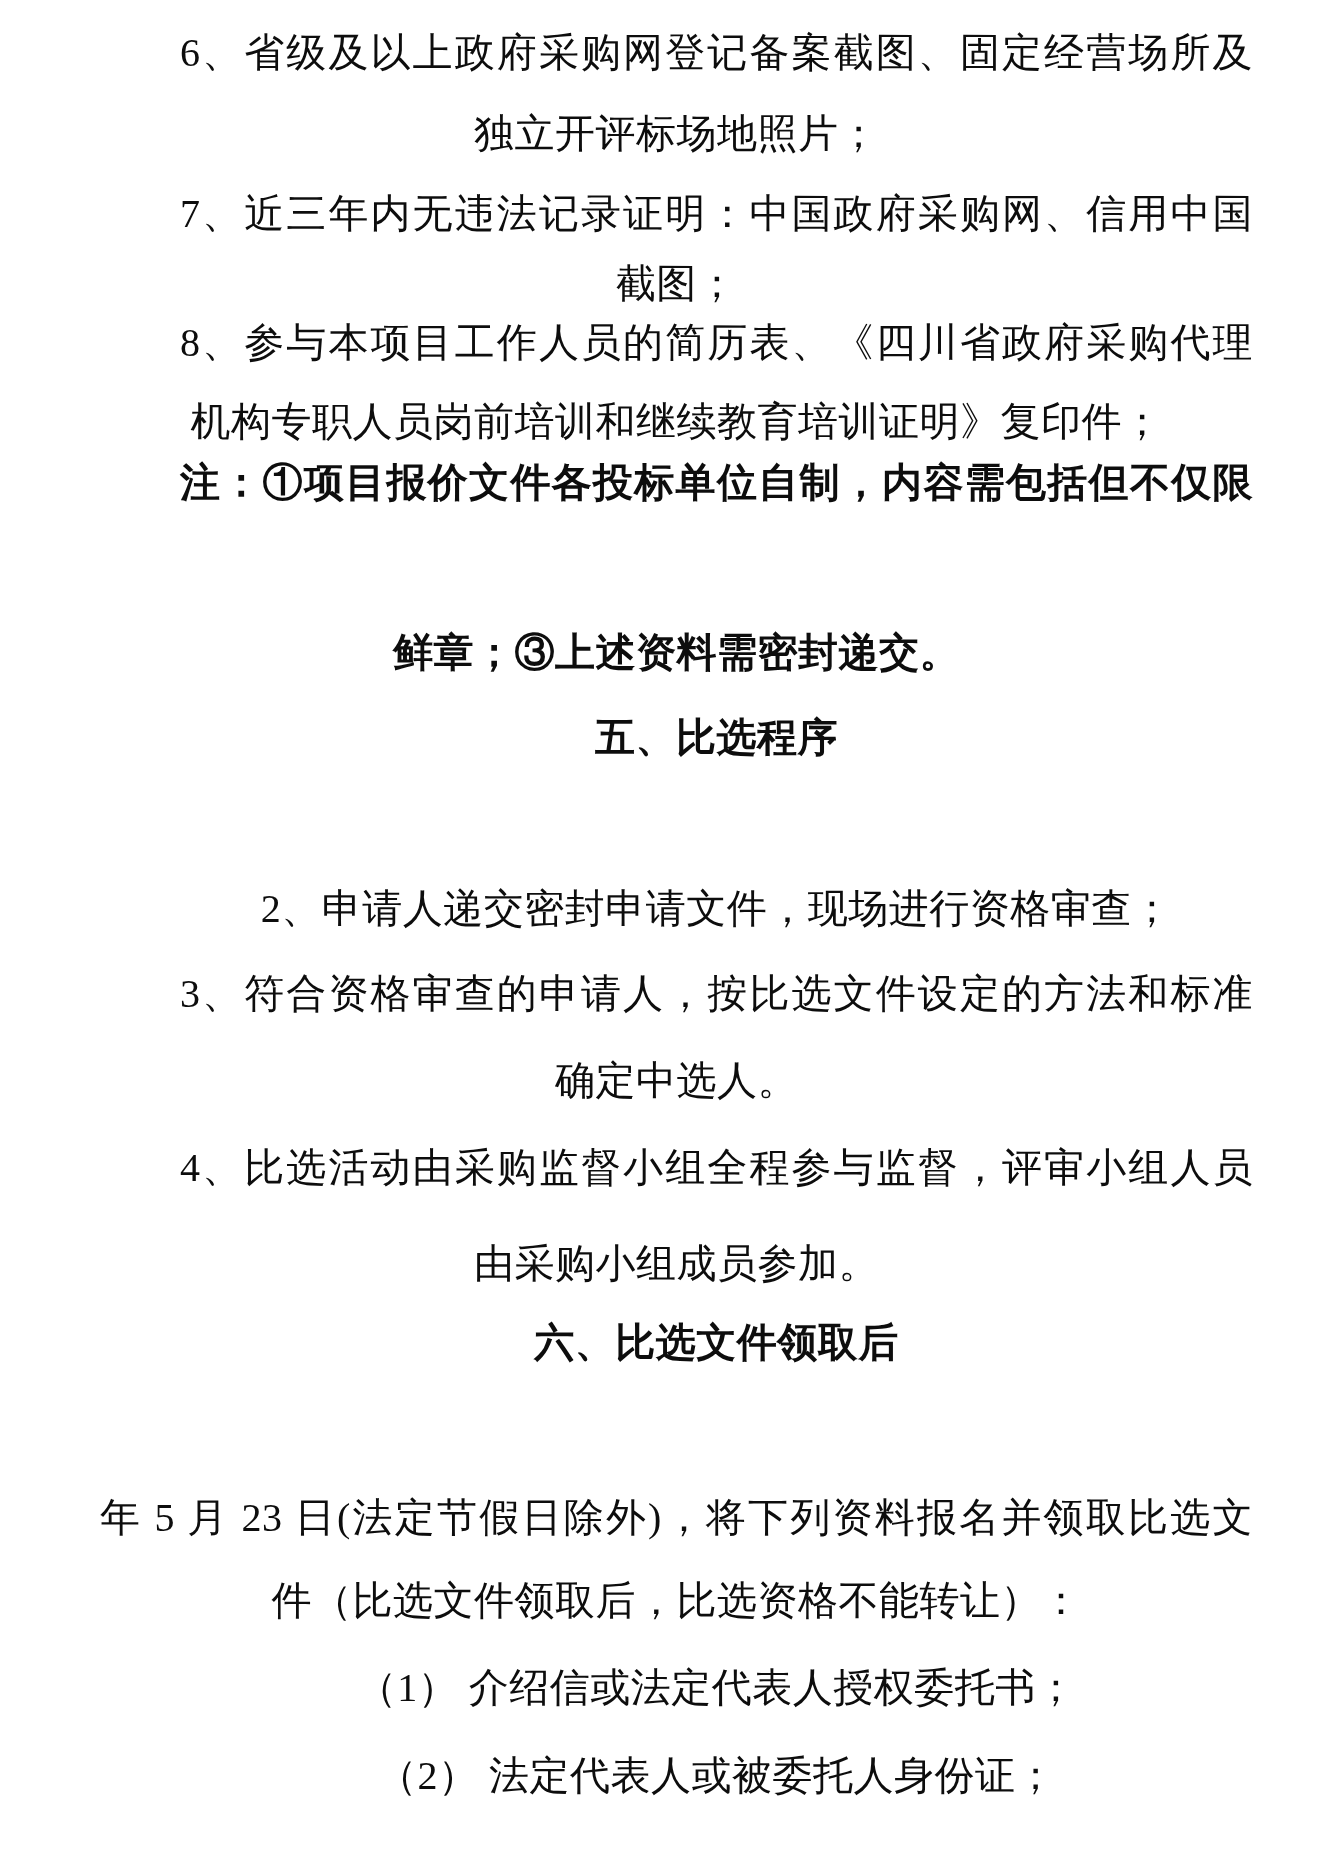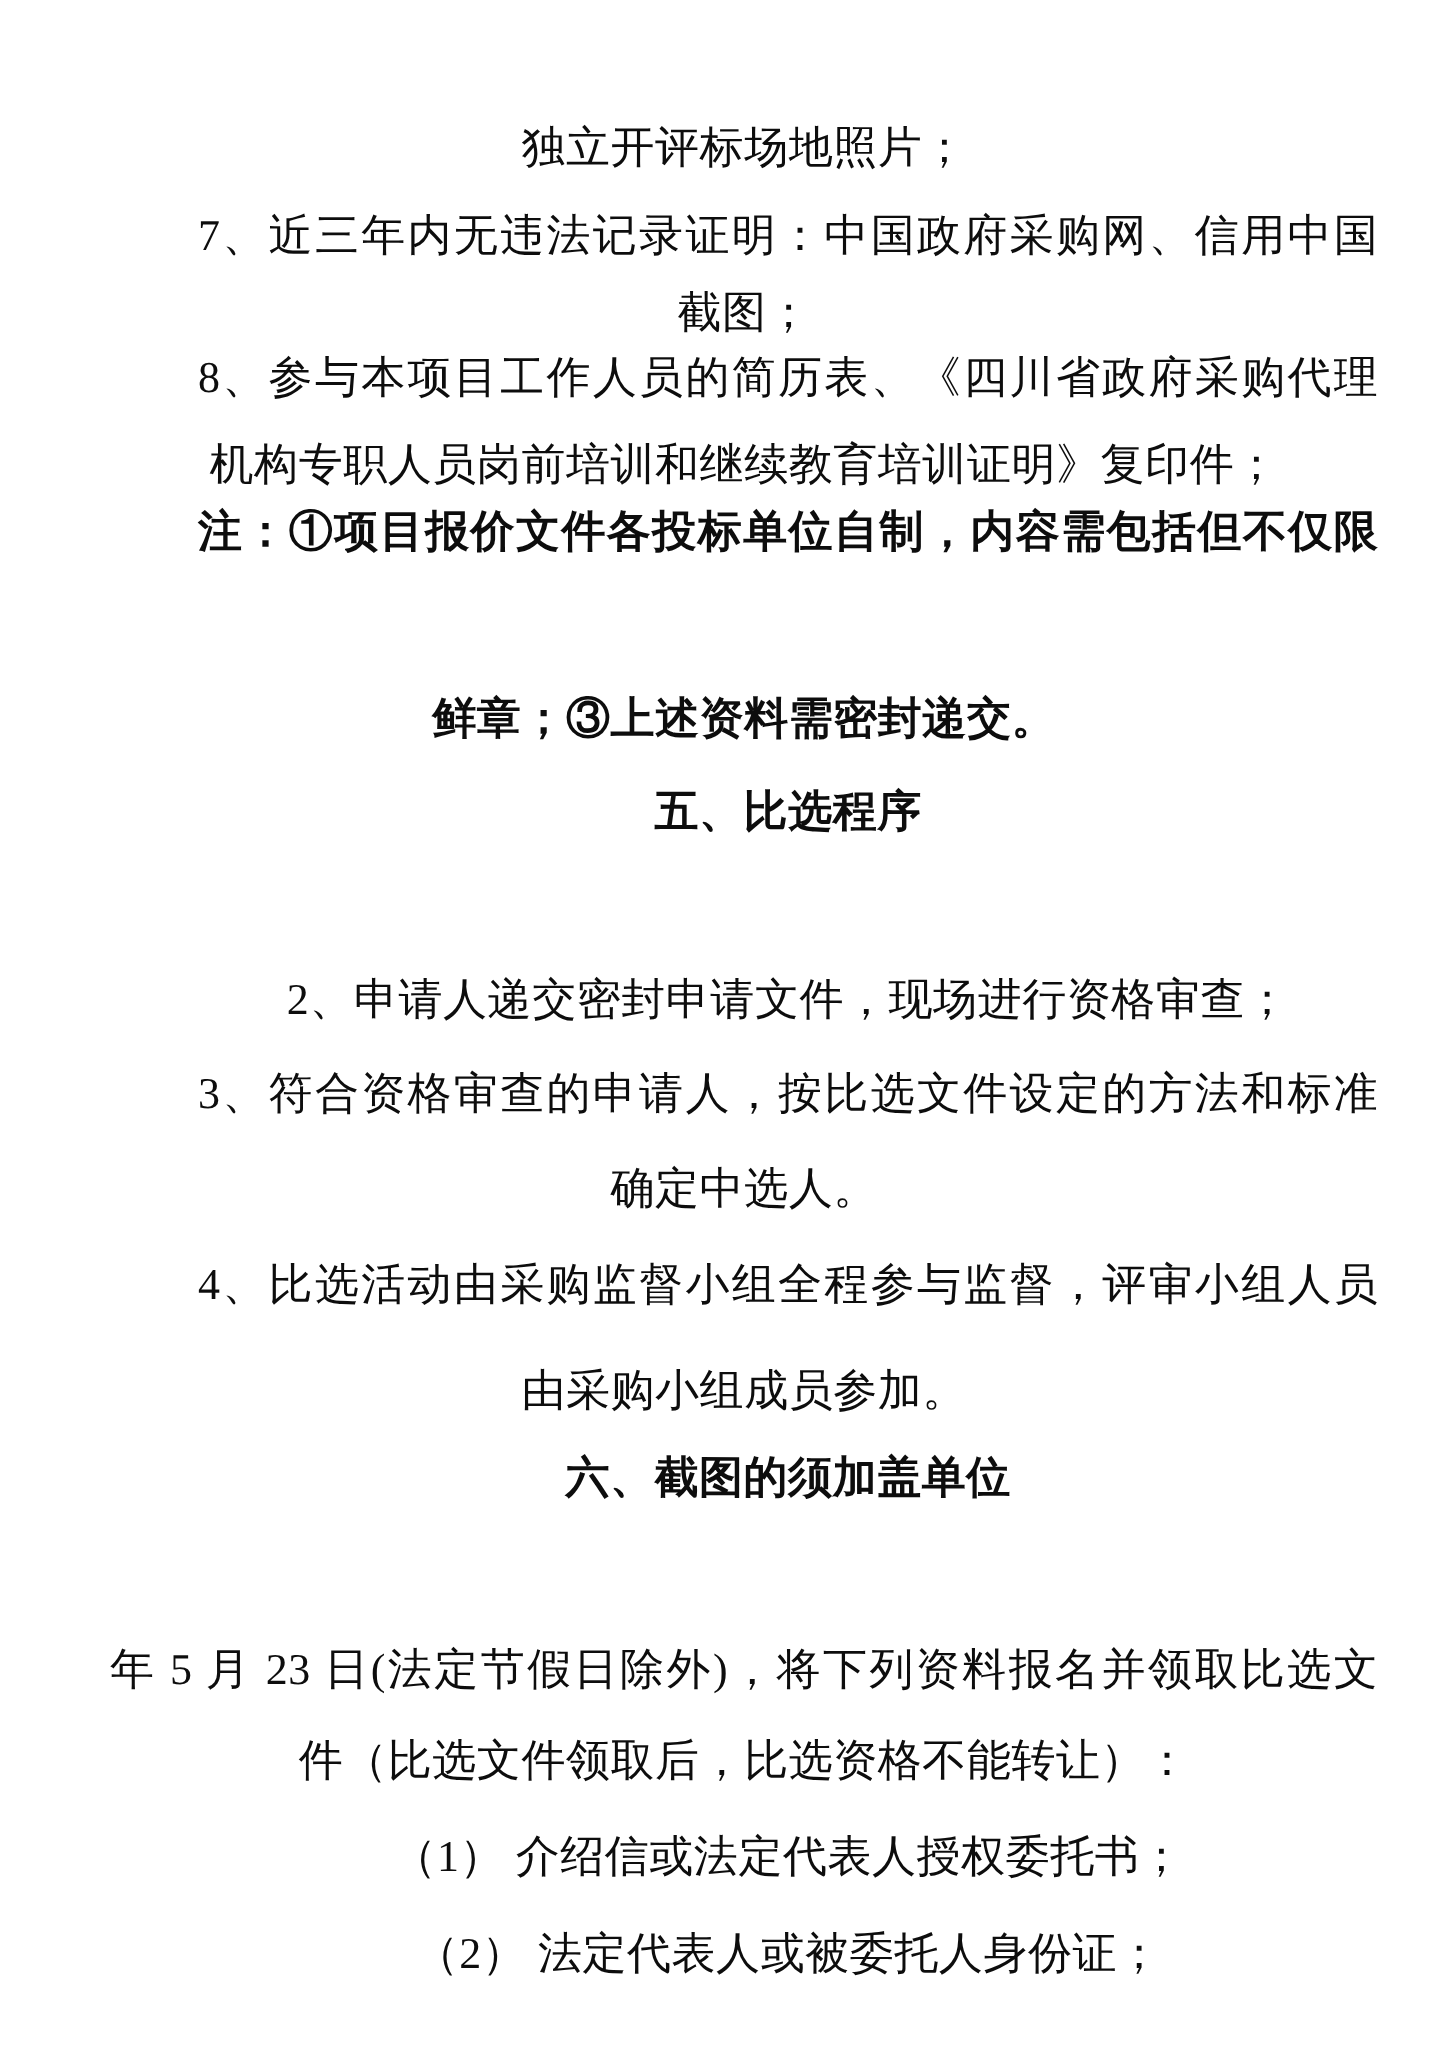--- a/index.html
+++ b/index.html
@@ -42,32 +42,33 @@
   }
   .line.bold {
     font-weight: bold;
   }
 </style>
 </head>
 <body>
 
 <div class="page" style="background: rgb(255, 255, 255); color: rgb(13, 13, 13);">
   <div id="doc-lines" class="doc-body">
+      <div class="line indent justify" style="top: 29px;">6、省级及以上政府采购网登记备案截图、固定经营场所及</div>
       <div class="line" style="top: 110px;">独立开评标场地照片；</div>
       <div class="line indent justify" style="top: 190px;">7、近三年内无违法记录证明：中国政府采购网、信用中国</div>
       <div class="line" style="top: 260px;">截图；</div>
       <div class="line indent justify" style="top: 319px;">8、参与本项目工作人员的简历表、《四川省政府采购代理</div>
       <div class="line" style="top: 398px;">机构专职人员岗前培训和继续教育培训证明》复印件；</div>
       <div class="line indent justify bold" style="top: 459px;">注：①项目报价文件各投标单位自制，内容需包括但不仅限</div>
       <div class="line bold" style="top: 629px;">鲜章；③上述资料需密封递交。</div>
       <div class="line indent bold" style="top: 714px;">五、比选程序</div>
       <div class="line indent" style="top: 885px;">2、申请人递交密封申请文件，现场进行资格审查；</div>
       <div class="line indent justify" style="top: 970px;">3、符合资格审查的申请人，按比选文件设定的方法和标准</div>
       <div class="line" style="top: 1057px;">确定中选人。</div>
       <div class="line indent justify" style="top: 1144px;">4、比选活动由采购监督小组全程参与监督，评审小组人员</div>
       <div class="line" style="top: 1240px;">由采购小组成员参加。</div>
-      <div class="line indent bold" style="top: 1319px;">六、截图的须加盖单位</div>
+      <div class="line indent bold" style="top: 1319px;">六、比选文件领取后</div>
       <div class="line justify" style="top: 1494px;">年 5 月 23 日(法定节假日除外)，将下列资料报名并领取比选文</div>
       <div class="line" style="top: 1577px;">件（比选文件领取后，比选资格不能转让）：</div>
       <div class="line indent" style="top: 1664px;">（1） 介绍信或法定代表人授权委托书；</div>
       <div class="line indent" style="top: 1752px;">（2） 法定代表人或被委托人身份证；</div>
     </div>
 </div>
 
 </body></html>

